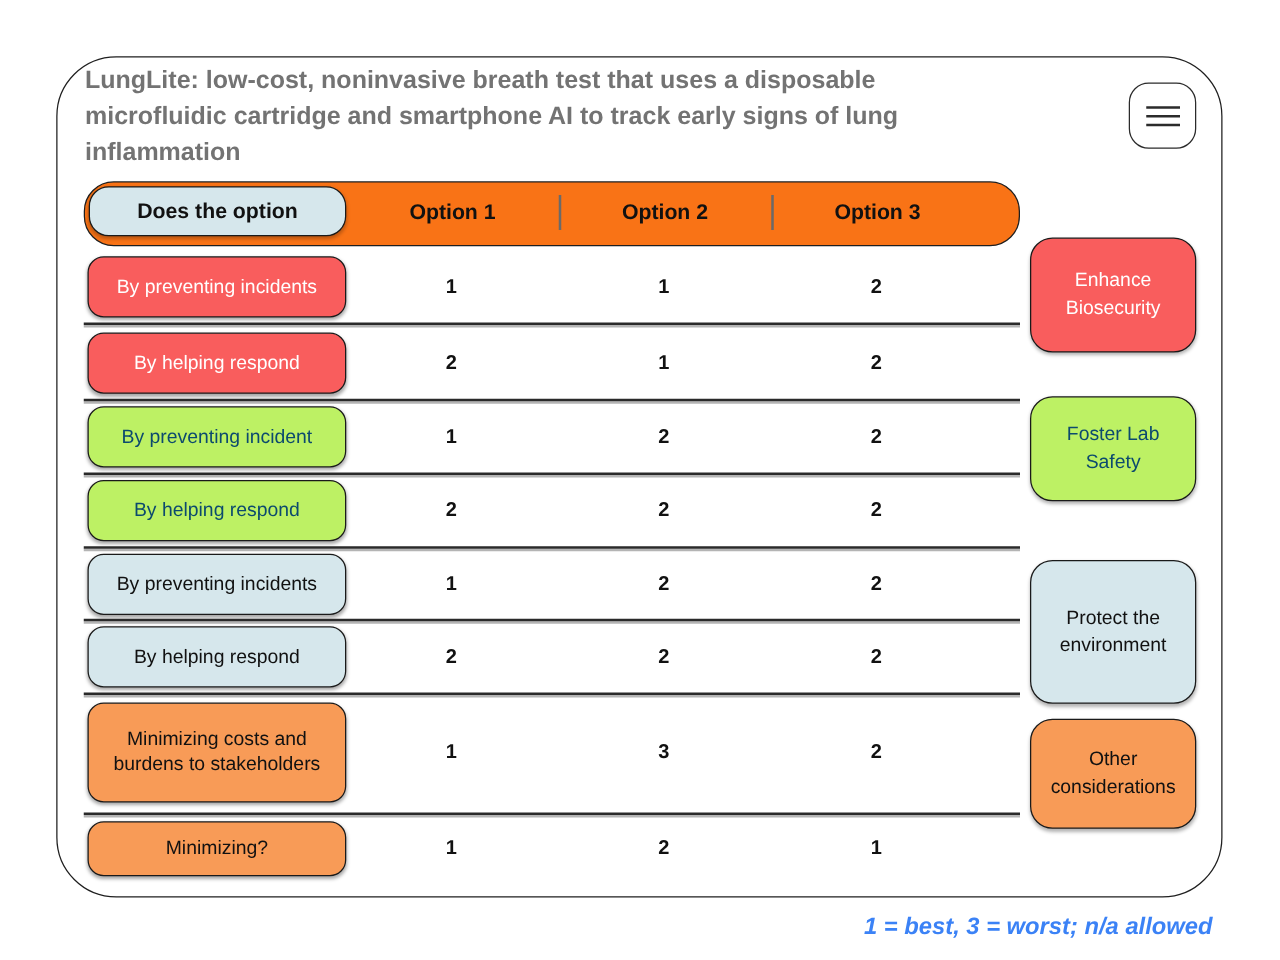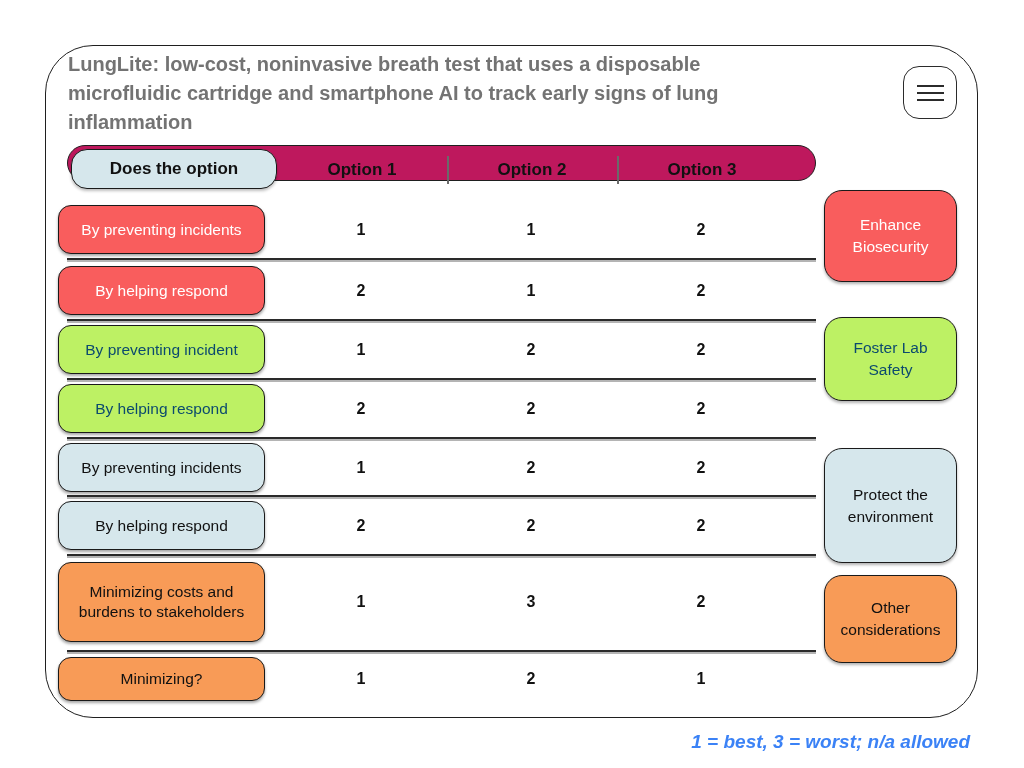--- a/index.html
+++ b/index.html
@@ -11,32 +11,32 @@
 
   .title{position:absolute;left:68px;top:50px;width:740px;
     font-size:20px;font-weight:700;line-height:29px;color:#737373;}
 
   .menu-btn{position:absolute;left:903px;top:66px;width:54px;height:53px;
     border:1.6px solid #2b2b2b;border-radius:16px;background:#fff;
     display:flex;align-items:center;justify-content:center;cursor:pointer;padding:0;}
   .menu-icon{display:flex;flex-direction:column;gap:5px;}
   .menu-icon i{display:block;width:27px;height:2px;background:#2b2b2b;}
 
-  .header-row{position:absolute;left:67px;top:145px;width:749px;height:36px;
-    border:1.6px solid #1f1f1f;border-radius:24px;background:#be185d;}
+  .header-row{position:absolute;left:67px;top:145px;width:749px;height:52px;
+    border:1.6px solid #1f1f1f;border-radius:24px;background:#f97316;}
   .header-pill{position:absolute;left:3px;top:3px;width:206px;height:40px;
     border:1.4px solid #1a1a1a;border-radius:16px;
     display:flex;align-items:center;justify-content:center;
     font-size:17px;font-weight:700;box-shadow:0 2px 3px rgba(0,0,0,.25);}
   .col-head{position:absolute;top:0;width:170px;height:48px;line-height:48px;
     text-align:center;font-size:17px;font-weight:700;}
   .vdiv{position:absolute;top:10px;width:1.5px;height:28px;background:#6a6a6a;}
 
   .row{position:absolute;left:0;width:1024px;}
-  .pill{position:absolute;left:58px;width:207px;height:100%;
+  .pill{position:absolute;left:70px;width:207px;height:100%;
     border:1.5px solid #1a1a1a;border-radius:13px;
     display:flex;align-items:center;justify-content:center;text-align:center;
     font-size:15.5px;line-height:20px;padding:4px 14px;
     box-shadow:0 2px 3px rgba(0,0,0,.35);}
   .val{position:absolute;top:50%;transform:translateY(-50%);width:170px;
     text-align:center;font-size:16px;font-weight:700;}
   .c1{left:276px}.c2{left:446px}.c3{left:616px}
   .hc1{left:209px}.hc2{left:379px}.hc3{left:549px}
 
   .sep{position:absolute;left:67px;width:749px;height:2px;background:#2a2a2a;

